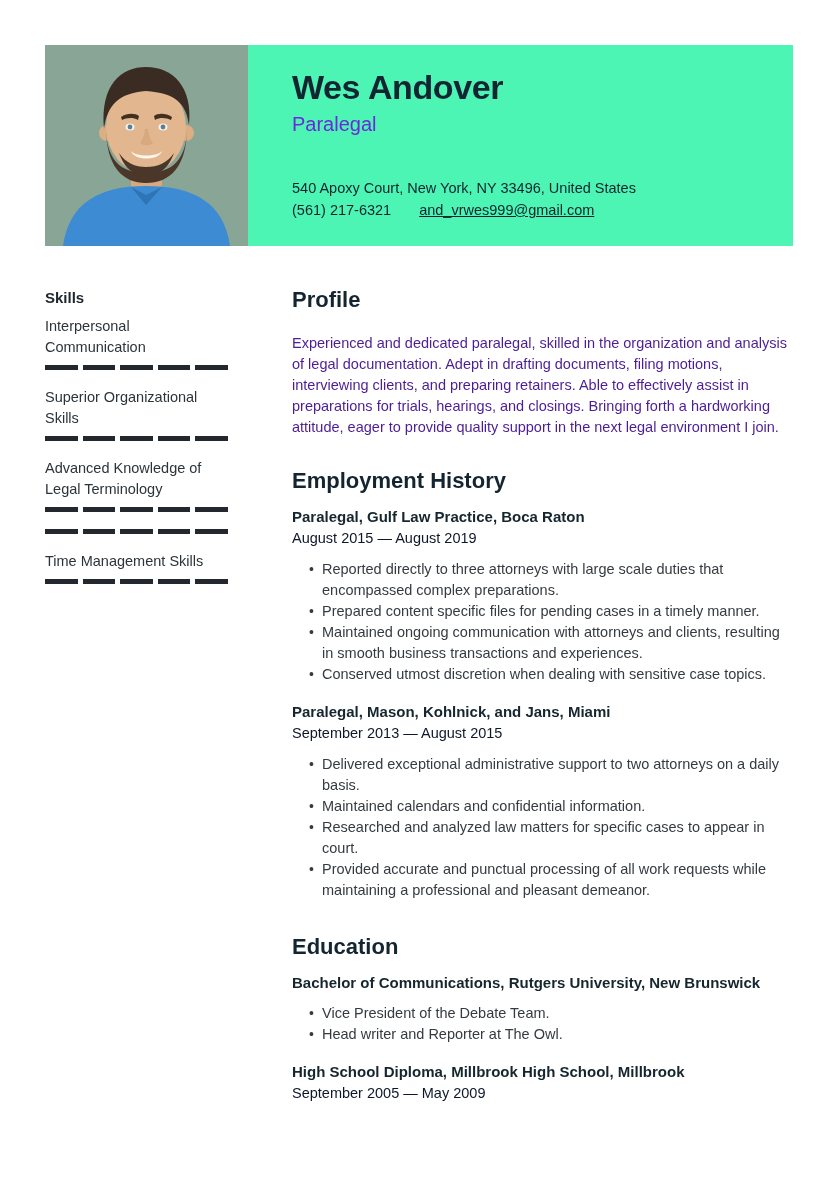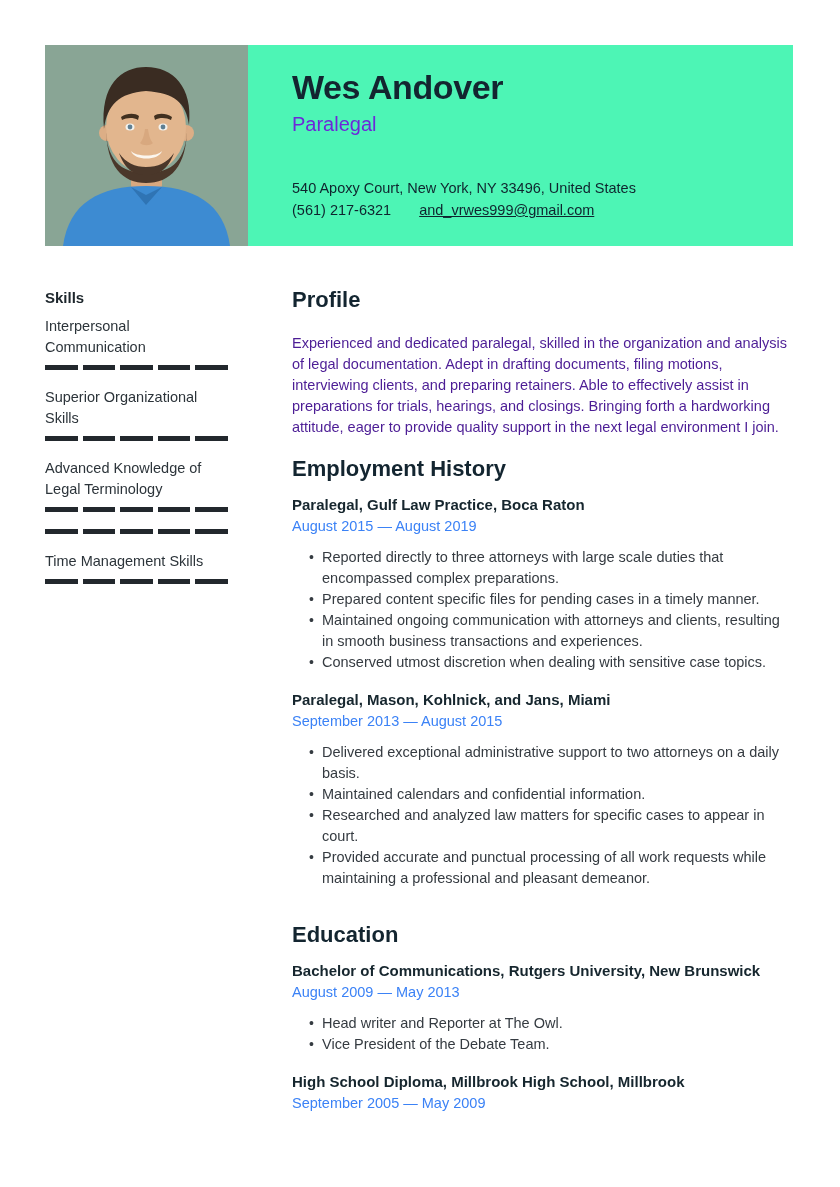--- a/index.html
+++ b/index.html
@@ -32,26 +32,26 @@
   .skill-name { font-size:14.5px; line-height:21px; color:#2c343a; }
   .skill-bar { display:flex; gap:5px; margin-top:7px; }
   .seg { height:5px; flex:1 1 auto; background:#e2e2e2; }
   .seg.filled { background:#22282d; }
   
   .main { position:absolute; left:292px; top:287px; width:501px; }
   .section-heading {
     font-size:22px; font-weight:bold; color:#132530; line-height:26px; margin-bottom:9px;
   }
   .profile-text { font-size:14.5px; line-height:21px; color:#4c1d95;margin-top:20px; }
-  .section { margin-top:18px; }
+  .section { margin-top:30px; }
   .section--education { margin-top:33px; }
   .entry { margin-top:12px; }
   .entry + .entry { margin-top:16px; }
   .entry-title { font-size:15px; font-weight:bold; color:#16262e; line-height:21px; }
-  .entry-dates { font-size:14.5px; color:#3b82f6; line-height:21px; margin-top:1px; }
+  .entry-dates { font-size:14.5px; color:#0f172a; line-height:21px; margin-top:1px; }
   ul.bullets { margin:10px 0 0; padding-left:30px; list-style:none; }
   li.bullet { font-size:14.5px; line-height:21px; color:#353b41; position:relative; }
   li.bullet::before {
     content:"\2022"; position:absolute; left:-13px; top:0; color:#353b41; font-size:14px;
   }
 </style>
 </head>
 <body>
 
 <div class="page">
@@ -191,24 +191,23 @@
             </ul>
   </div>
 </div>
     </div>
 
     <div class="section section--education">
       <div class="section-heading">Education</div>
       <div>
   <div class="entry">
     <div class="entry-title">Bachelor of Communications, Rutgers University, New Brunswick</div>
-    <div class="entry-dates">August 2009 — May 2013</div>
     <ul class="bullets">
+              <li class="bullet">Vice President of the Debate Team.</li>
               <li class="bullet">Head writer and Reporter at The Owl.</li>
-              <li class="bullet">Vice President of the Debate Team.</li>
             </ul>
   </div>
 
   <div class="entry">
     <div class="entry-title">High School Diploma, Millbrook High School, Millbrook</div>
     <div class="entry-dates">September 2005 — May 2009</div>
 
   </div>
 </div>
     </div>

